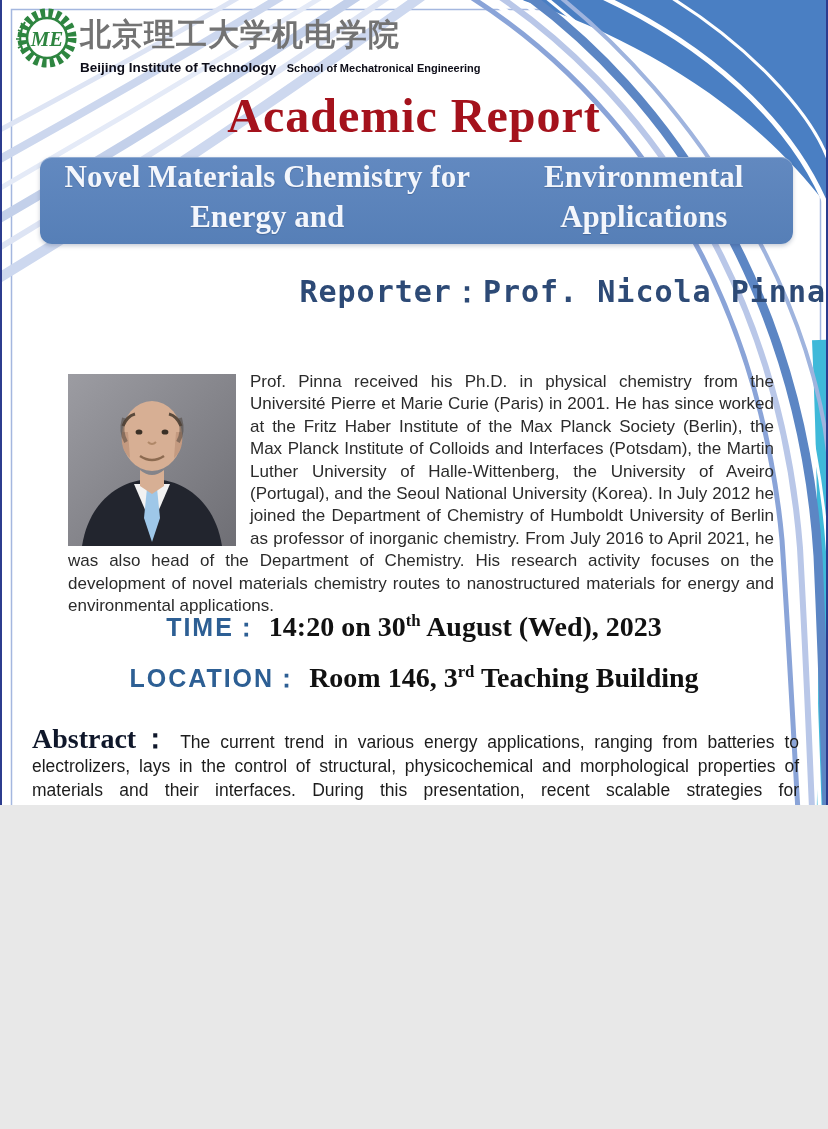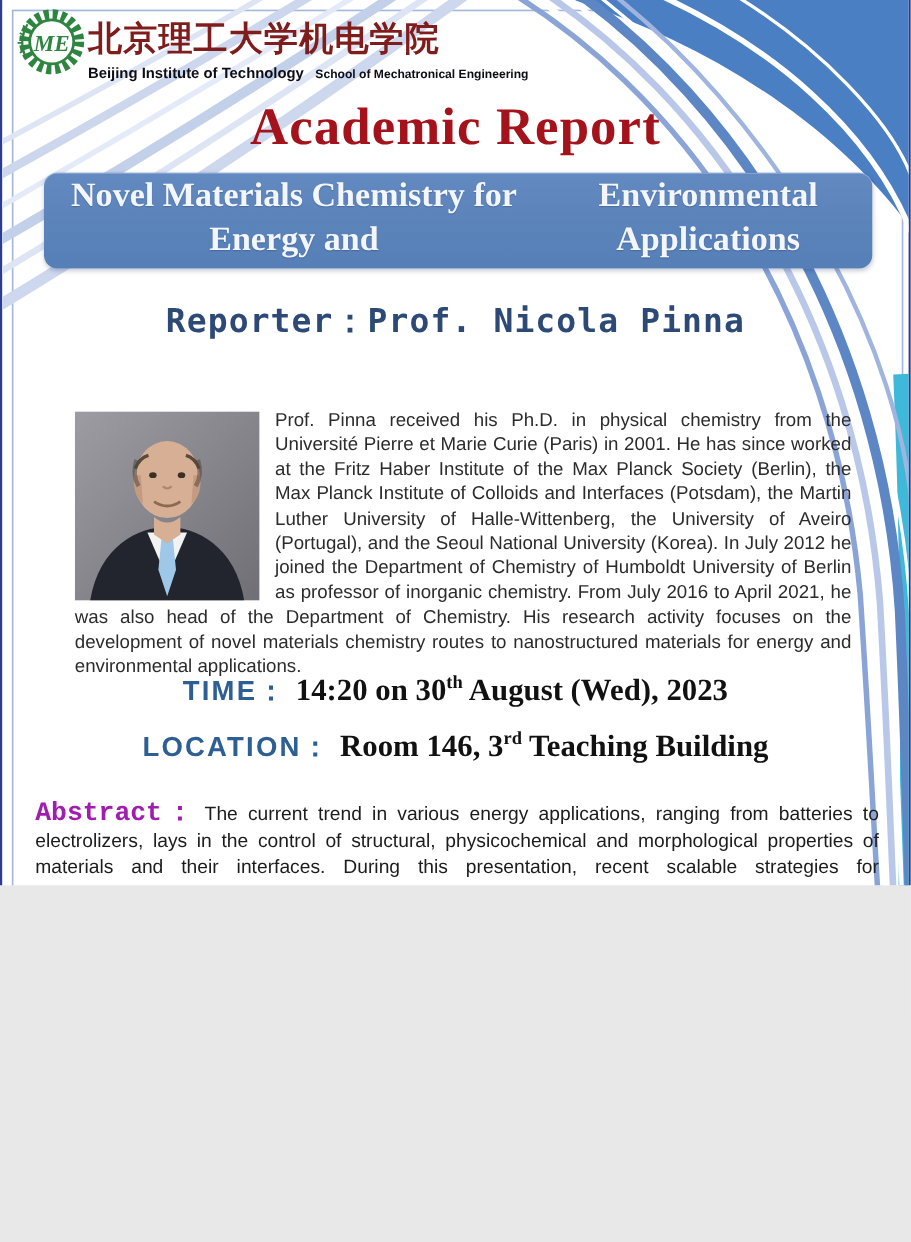--- a/index.html
+++ b/index.html
@@ -9,21 +9,21 @@
     background:#ffffff; overflow:hidden;
     border-left:2px solid #2c3c8e; border-right:2px solid #2c3c8e;
     font-family:"Liberation Sans","DejaVu Sans",sans-serif;
   }
   .bg { position:absolute; inset:0; z-index:0; }
   .content { position:absolute; inset:0; z-index:1; }
 
   
   .logo { position:absolute; left:12px; top:6px; width:64px; height:64px; }
   .inst { position:absolute; left:78px; top:14px; white-space:nowrap; }
-  .inst-cn { font-size:31px; font-weight:bold; color:#7f1d1d; letter-spacing:1px; }
+  .inst-cn { font-size:31px; font-weight:bold; color:#737373; letter-spacing:1px; }
   .inst-en { margin-top:2px; color:#0d0d18; }
   .inst-en .en1 { font-size:13.5px; font-weight:bold; }
   .inst-en .en2 { font-size:11px; font-weight:bold; margin-left:6px; }
 
   
   .main-title {
     position:absolute; top:88px; left:0; width:100%; text-align:center;
     font-family:"Liberation Serif","DejaVu Serif",serif;
     font-size:48px; font-weight:bold; color:#a4121c; letter-spacing:1px;
   }
@@ -36,21 +36,21 @@
     display:flex; justify-content:center; text-align:center;
   }
   .banner div {
     font-family:"Liberation Serif","DejaVu Serif",serif;
     font-size:31px; font-weight:bold; color:#f3f6fc; line-height:40px;
     text-shadow:0 1px 1px rgba(40,60,100,.35);
   }
 
   
   .reporter-line {
-    position:absolute; top:272px; left:0; width:100%; text-align:center;
+    position:absolute; top:272px; left:0; width:100%; text-align:right;
     font-family:"DejaVu Sans Mono","Liberation Mono",monospace;
     font-size:30px; font-weight:bold; color:#2d4a76; letter-spacing:1px; white-space:nowrap;
   }
   .affiliation {
     position:absolute; top:315px; left:0; width:100%; text-align:center;
     font-family:"DejaVu Sans Mono","Liberation Mono",monospace;
     font-size:22px; font-weight:bold; color:#0c0c0c; letter-spacing:1px;
   }
 
   
@@ -73,22 +73,22 @@
     font-size:28px; font-weight:bold; color:#111; margin-left:8px;
   }
   .when-value sup { font-size:60%; }
 
   
   .abstract {
     position:absolute; left:30px; top:727px; width:767px;
     font-size:17.5px; line-height:24.2px; text-align:justify; color:#1c1c1c;
   }
   .abstract-label {
-    font-family:Liberation Mono, monospace;
-    font-size:24px; font-weight:bold; color:#a21caf; margin-right:6px;
+    font-family:Liberation Serif, serif;
+    font-size:28px; font-weight:bold; color:#0f172a; margin-right:6px;
   }
 
   
   .inviter {
     position:absolute; top:1028px; right:64px;
     font-family:"DejaVu Sans Mono","Liberation Mono",monospace;
     font-size:26px; font-weight:bold; color:#16335e; letter-spacing:2px; white-space:nowrap;
   }
 </style>
 </head>

